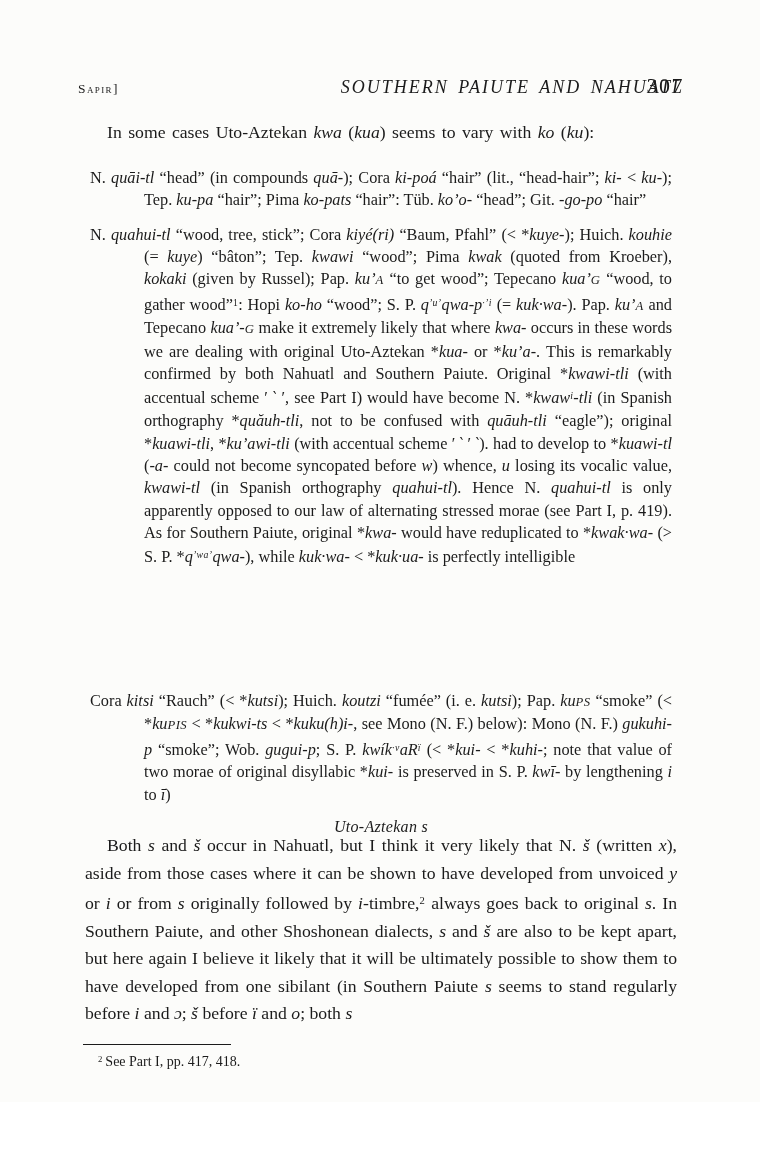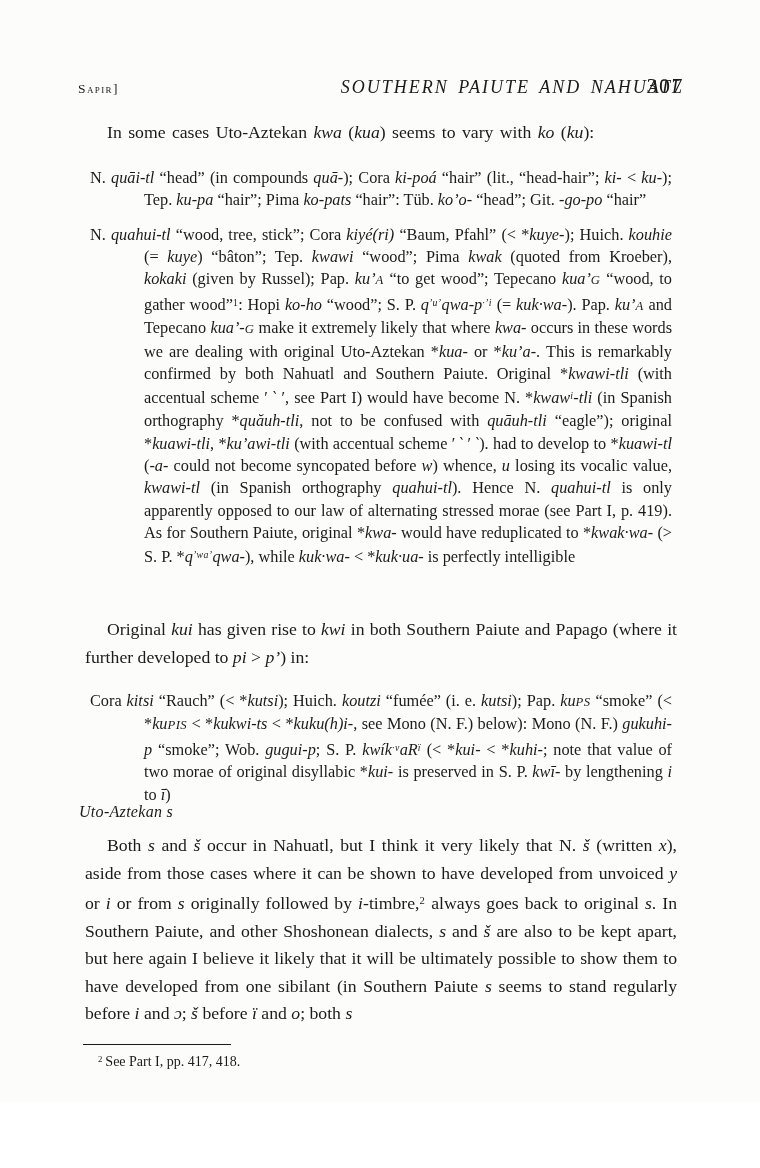--- a/index.html
+++ b/index.html
@@ -22,21 +22,21 @@
   .rh-page{position:absolute;right:0;top:-3px;font-size:22px;letter-spacing:1.5px}
 
   
   .para{margin:7px;text-align:justify;font-size:17.7px;line-height:27.6px;text-indent:22px}
   .lead{word-spacing:2px}
 
   
   .entries p.entry{margin:12px;text-align:justify;font-size:16.3px;line-height:22.35px;padding-left:54px;text-indent:-54px}
 
   
-  .section-heading{margin:1px;font-weight:normal;font-style:italic;font-size:16px;letter-spacing:0.3px}
+  .section-heading{margin:16px;font-weight:normal;font-style:italic;font-size:16px;text-align:center;letter-spacing:0.3px}
 
   
   .fn-rule{height:0;border-top:1.6px solid #1b1b1b;width:148px;left:83px}
   .footnotes p.footnote{margin:0 0 0 20px;font-size:14px;line-height:20px}
   .footnotes sup.fn-marker{font-size:0.62em;vertical-align:0.5em;margin-right:3px}
 
   
   .it{font-style:italic}
   .sup{font-size:0.6em;vertical-align:0.45em;letter-spacing:0.4px}
   .sc{font-size:0.78em;letter-spacing:0.4px}
@@ -52,21 +52,20 @@
     <span class="rh-page">307</span>
   </header>
 
   <p class="abs para lead" style="top:112px"><span>In some cases Uto-Aztekan </span><span class="it">kwa</span><span> (</span><span class="it">kua</span><span>) seems to vary with </span><span class="it">ko</span><span> (</span><span class="it">ku</span><span>):</span></p>
 
   <div class="abs entries" style="top:155px">
     <p class="entry"><span>N. </span><span class="it">quāi-tl</span><span> “head” (in compounds </span><span class="it">quā-</span><span>); Cora </span><span class="it">ki-poá</span><span> “hair” (lit., “head-hair”; </span><span class="it">ki-</span><span> &lt; </span><span class="it">ku-</span><span>); Tep. </span><span class="it">ku-pa</span><span> “hair”; Pima </span><span class="it">ko-pats</span><span> “hair”: Tüb. </span><span class="it">ko’o-</span><span> “head”; Git. </span><span class="it">-go-po</span><span> “hair”</span></p>
     <p class="entry"><span>N. </span><span class="it">quahui-tl</span><span> “wood, tree, stick”; Cora </span><span class="it">kiyé(ri)</span><span> “Baum, Pfahl” (&lt; *</span><span class="it">kuye-</span><span>); Huich. </span><span class="it">kouhie</span><span> (= </span><span class="it">kuye</span><span>) “bâton”; Tep. </span><span class="it">kwawi</span><span> “wood”; Pima </span><span class="it">kwak</span><span> (quoted from Kroeber), </span><span class="it">kokaki</span><span> (given by Russel); Pap. </span><span class="it">ku’</span><span class="sc it">A</span><span> “to get wood”; Tepecano </span><span class="it">kua’</span><span class="sc it">G</span><span> “wood, to gather wood”</span><span class="sup">1</span><span>: Hopi </span><span class="it">ko-ho</span><span> “wood”; S. P. </span><span class="it">q</span><span class="sup it">’u’</span><span class="it">qwa-p</span><span class="sup it">·’i</span><span> (= </span><span class="it">kuk·wa-</span><span>). Pap. </span><span class="it">ku’</span><span class="sc it">A</span><span> and Tepecano </span><span class="it">kua’-</span><span class="sc it">G</span><span> make it extremely likely that where </span><span class="it">kwa-</span><span> occurs in these words we are dealing with original Uto-Aztekan *</span><span class="it">kua-</span><span> or *</span><span class="it">ku’a-</span><span>.  This is remarkably confirmed by both Nahuatl and Southern Paiute.  Original *</span><span class="it">kwawi-tli</span><span> (with accentual scheme ′ ‵ ′, see Part I) would have become N. *</span><span class="it">kwaw</span><span class="sup it">i</span><span class="it">-tli</span><span> (in Spanish orthography *</span><span class="it">quăuh-tli</span><span>, not to be confused with </span><span class="it">quāuh-tli</span><span> “eagle”); original *</span><span class="it">kuawi-tli</span><span>, *</span><span class="it">ku’awi-tli</span><span> (with accentual scheme ′ ‵ ′ ‵). had to develop to *</span><span class="it">kuawi-tl</span><span> (</span><span class="it">-a-</span><span> could not become syncopated before </span><span class="it">w</span><span>) whence, </span><span class="it">u</span><span> losing its vocalic value, </span><span class="it">kwawi-tl</span><span> (in Spanish orthography </span><span class="it">quahui-tl</span><span>).  Hence N. </span><span class="it">quahui-tl</span><span> is only apparently opposed to our law of alternating stressed morae (see Part I, p. 419).  As for Southern Paiute, original *</span><span class="it">kwa-</span><span> would have reduplicated to *</span><span class="it">kwak·wa-</span><span> (&gt; S. P. *</span><span class="it">q</span><span class="sup it">’wa’</span><span class="it">qwa-</span><span>), while </span><span class="it">kuk·wa-</span><span> &lt; *</span><span class="it">kuk·ua-</span><span> is perfectly intelligible</span></p>
   </div>
 
-  <p class="abs para" style="top:609px"><span>Original </span><span class="it">kui</span><span> has given rise to </span><span class="it">kwi</span><span> in both Southern Paiute and Papago (where it further developed to </span><span class="it">pi</span><span> &gt; </span><span class="it">p’</span><span>) in:</span></p>
 
   <div class="abs entries" style="top:678px">
     <p class="entry"><span>Cora </span><span class="it">kitsi</span><span> “Rauch” (&lt; *</span><span class="it">kutsi</span><span>); Huich. </span><span class="it">koutzi</span><span> “fumée” (i. e. </span><span class="it">kutsi</span><span>); Pap. </span><span class="it">ku</span><span class="sc it">PS</span><span> “smoke” (&lt; *</span><span class="it">ku</span><span class="sc it">PIS</span><span> &lt; *</span><span class="it">kukwi-ts</span><span> &lt; *</span><span class="it">kuku(h)i-</span><span>, see Mono (N. F.) below): Mono (N. F.) </span><span class="it">gukuhi-p</span><span> “smoke”; Wob. </span><span class="it">gugui-p</span><span>; S. P. </span><span class="it">kwík</span><span class="sup it">·v</span><span class="it">aR</span><span class="sup it">ï</span><span> (&lt; *</span><span class="it">kui-</span><span> &lt; *</span><span class="it">kuhi-</span><span>; note that value of two morae of original disyllabic *</span><span class="it">kui-</span><span> is preserved in S. P. </span><span class="it">kwī-</span><span> by lengthening </span><span class="it">i</span><span> to </span><span class="it">ī</span><span>)</span></p>
   </div>
 
   <h2 class="abs section-heading" style="top:802px"><span class="it">Uto-Aztekan s</span></h2>
 
   <p class="abs para" style="top:825px"><span>Both </span><span class="it">s</span><span> and </span><span class="it">š</span><span> occur in Nahuatl, but I think it very likely that N. </span><span class="it">š</span><span> (written </span><span class="it">x</span><span>), aside from those cases where it can be shown to have developed from unvoiced </span><span class="it">y</span><span> or </span><span class="it">i</span><span> or from </span><span class="it">s</span><span> originally followed by </span><span class="it">i</span><span>-timbre,</span><span class="sup">2</span><span> always goes back to original </span><span class="it">s</span><span>.  In Southern Paiute, and other Shoshonean dialects, </span><span class="it">s</span><span> and </span><span class="it">š</span><span> are also to be kept apart, but here again I believe it likely that it will be ultimately possible to show them to have developed from one sibilant (in Southern Paiute </span><span class="it">s</span><span> seems to stand regularly before </span><span class="it">i</span><span> and </span><span class="it">ɔ</span><span>; </span><span class="it">š</span><span> before </span><span class="it">ï</span><span> and </span><span class="it">o</span><span>; both </span><span class="it">s</span></p>
 
   <div class="fn-rule" style="position:absolute;top:1044px"></div>

